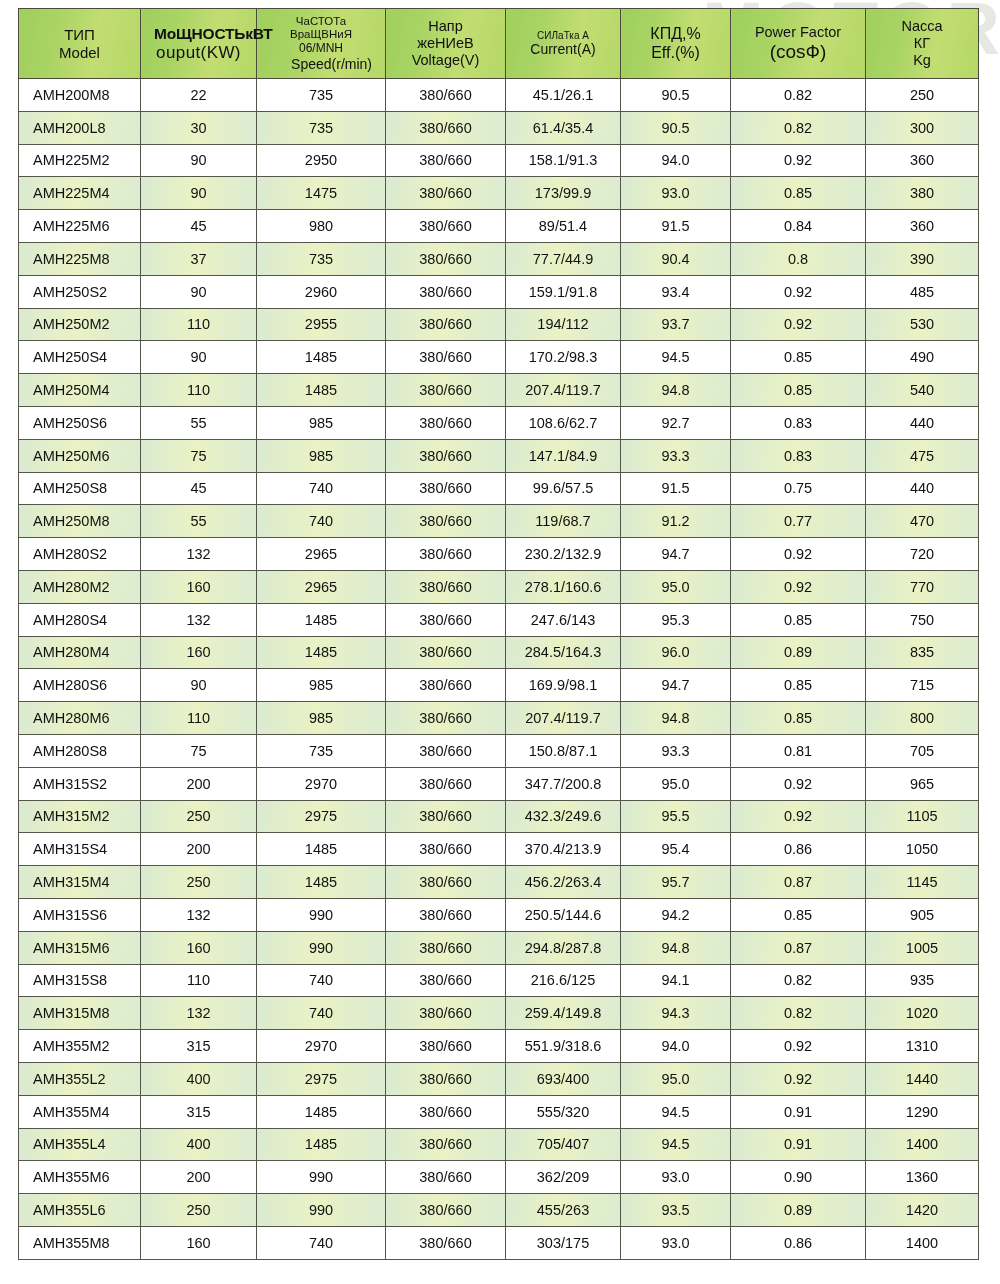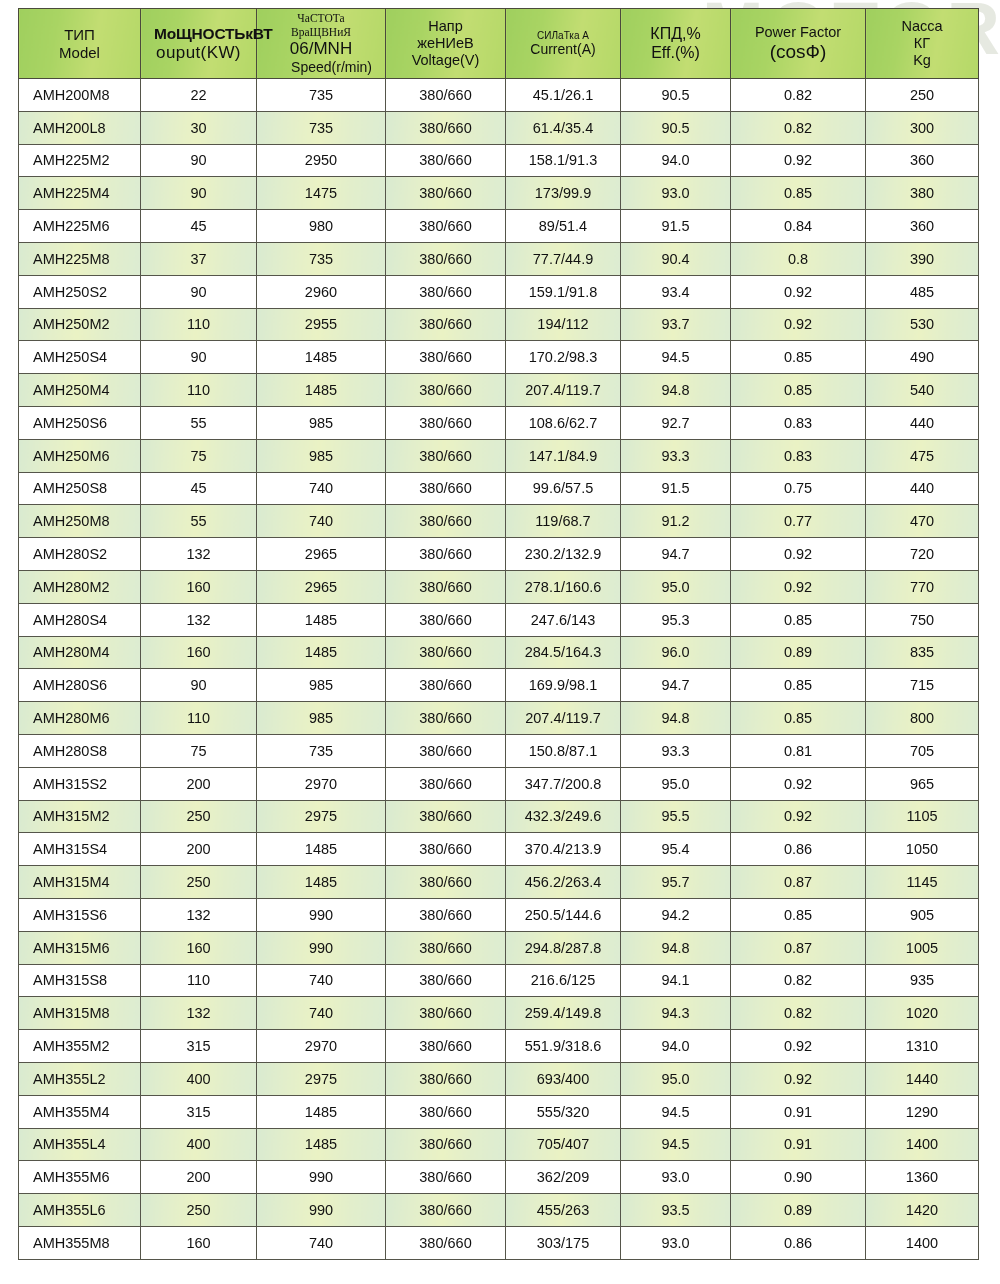--- a/index.html
+++ b/index.html
@@ -85,22 +85,22 @@
   thead th .l2 { display: block; }
   thead th .l3 { display: block; }
 
   
   th.h-model .l1 { font-size: 15px; }
   th.h-model .l2 { font-size: 15px; }
 
   th.h-power .l1 { font-size: 15.5px; font-weight: 700; letter-spacing: -0.2px; }
   th.h-power .l2 { font-size: 17px; letter-spacing: 0.4px; }
 
-  th.h-speed .l1 { font-size: 11.5px; font-family: Liberation Serif, serif; }
-  th.h-speed .l2 { font-size: 17px; }
+  th.h-speed .l1 { font-size: 11.5px; }
+  th.h-speed .l2 { font-size: 12px; }
   th.h-speed .l3 { font-size: 14px; text-align: right; }
 
   th.h-volt .l1 { font-size: 14.5px; }
   th.h-volt .l2 { font-size: 14.5px; }
 
   th.h-cur .l1 { font-size: 10px; }
   th.h-cur .l2 { font-size: 14px; }
 
   th.h-eff .l1 { font-size: 16px; }
   th.h-eff .l2 { font-size: 16px; }

